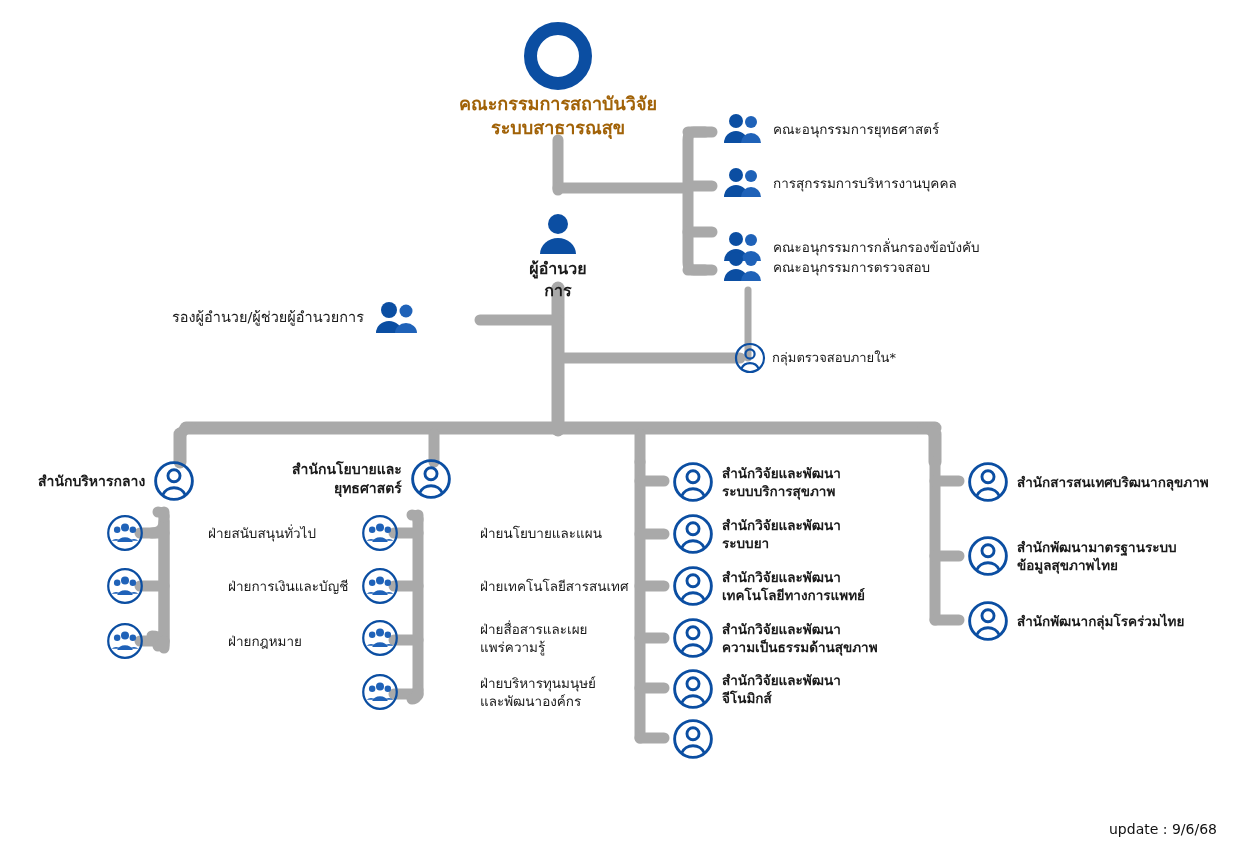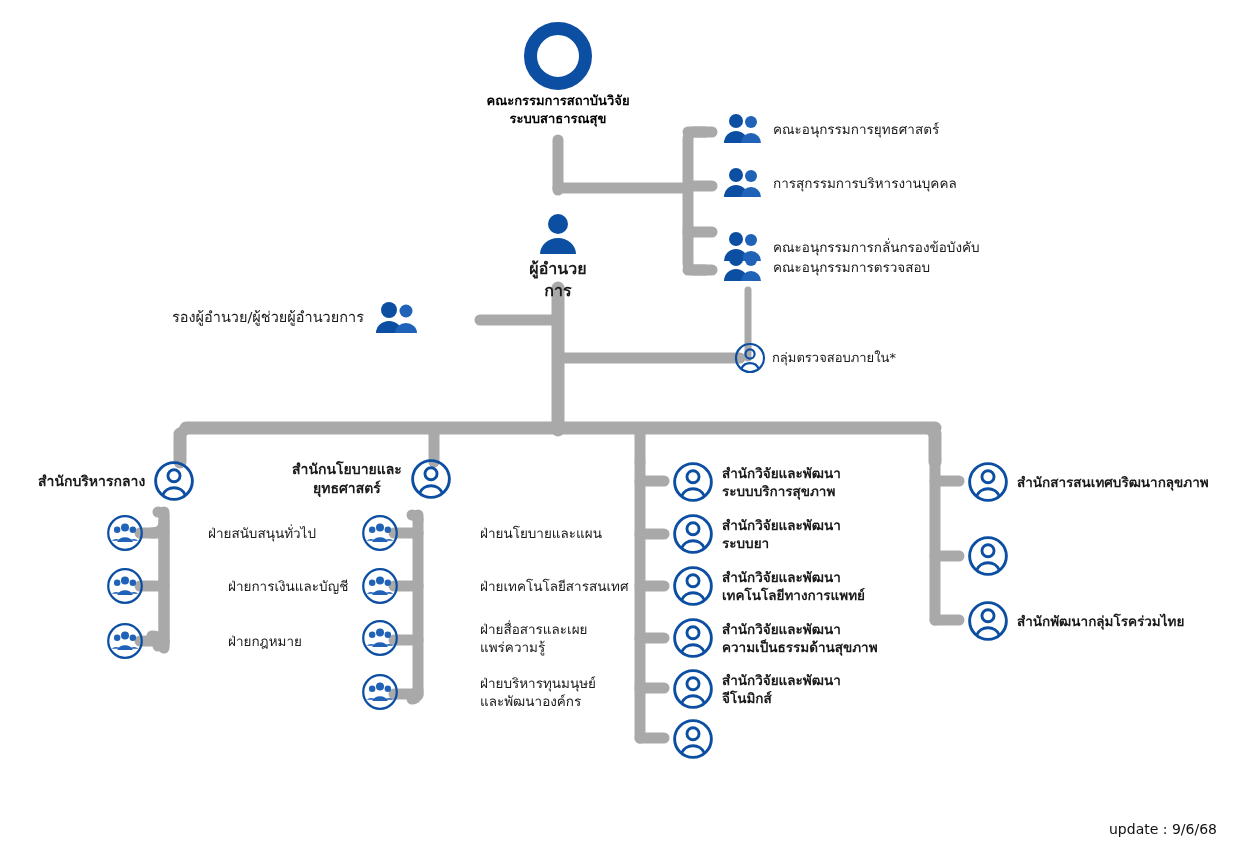--- a/index.html
+++ b/index.html
@@ -9,22 +9,22 @@
     font-family:"DejaVu Sans","Liberation Sans",sans-serif;
     color:#1a1a1a;
     overflow:hidden;
     position:relative;
   }
   #chart{position:absolute;inset:0;width:1235px;height:855px;}
   .node{position:absolute;display:flex;align-items:center;}
   .lbl{font-size:13.5px;line-height:1.35;color:#1a1a1a;white-space:pre-line;}
   .lbl.bold{font-weight:bold;}
   .title-main{
-    position:absolute;text-align:center;font-weight:bold;font-size:13px;
-    line-height:1.35;color:#000000;white-space:pre-line;
+    position:absolute;text-align:center;font-weight:bold;font-size:18px;
+    line-height:1.35;color:#a16207;white-space:pre-line;
   }
   .ring{
     position:absolute;border-radius:50%;
     border:13px solid #0b4ea2;background:transparent;
   }
   svg.icon{display:block;}
   .update{
     position:absolute;right:18px;bottom:18px;font-size:14px;color:#111;
   }
   .update b{font-weight:normal;}
@@ -240,21 +240,21 @@
       <circle cx="24" cy="14" r="2.9" fill="#1f62b8"></circle>
       <path d="M10 25 a7.5 6.5 0 0 1 14 0 z" fill="#1f62b8"></path>
       <path d="M5 24 a5.5 5 0 0 1 8 0 z" fill="#1f62b8"></path>
       <path d="M21 24 a5.5 5 0 0 1 8 0 z" fill="#1f62b8"></path>
     </svg>
   </span>
   <span class="lbl" style="margin-left:84px;">ฝ่ายกฎหมาย</span>
 </div>
 
 <div class="node" style="left:292px;top:458px;">
-  <span class="lbl bold" style="margin-right:8px;font-size:14px;text-align:center;">สำนักนโยบายและ
+  <span class="lbl bold" style="margin-right:8px;font-size:14px;text-align:right;">สำนักนโยบายและ
 ยุทธศาสตร์</span>
   <span>
     <svg class="icon" width="42" height="42" viewBox="0 0 32 32">
       <circle cx="16" cy="16" r="14" fill="none" stroke="#0b4ea2" stroke-width="2.2"></circle>
       <circle cx="16" cy="12" r="4.6" fill="none" stroke="#0b4ea2" stroke-width="2.2"></circle>
       <path d="M7.5 26.5 a9 8 0 0 1 17 0" fill="none" stroke="#0b4ea2" stroke-width="2.2"></path>
     </svg>
   </span>
 </div>
 
@@ -402,20 +402,22 @@
 </div>
 
 <div class="node" style="left:967px;top:535px;">
   <span>
     <svg class="icon" width="42" height="42" viewBox="0 0 32 32">
       <circle cx="16" cy="16" r="14" fill="none" stroke="#0b4ea2" stroke-width="2.2"></circle>
       <circle cx="16" cy="12" r="4.6" fill="none" stroke="#0b4ea2" stroke-width="2.2"></circle>
       <path d="M7.5 26.5 a9 8 0 0 1 17 0" fill="none" stroke="#0b4ea2" stroke-width="2.2"></path>
     </svg>
   </span>
+  <span class="lbl bold" style="margin-left:8px;">สำนักพัฒนามาตรฐานระบบ
+ข้อมูลสุขภาพไทย</span>
 </div>
 
 <div class="node" style="left:967px;top:600px;">
   <span>
     <svg class="icon" width="42" height="42" viewBox="0 0 32 32">
       <circle cx="16" cy="16" r="14" fill="none" stroke="#0b4ea2" stroke-width="2.2"></circle>
       <circle cx="16" cy="12" r="4.6" fill="none" stroke="#0b4ea2" stroke-width="2.2"></circle>
       <path d="M7.5 26.5 a9 8 0 0 1 17 0" fill="none" stroke="#0b4ea2" stroke-width="2.2"></path>
     </svg>
   </span>

